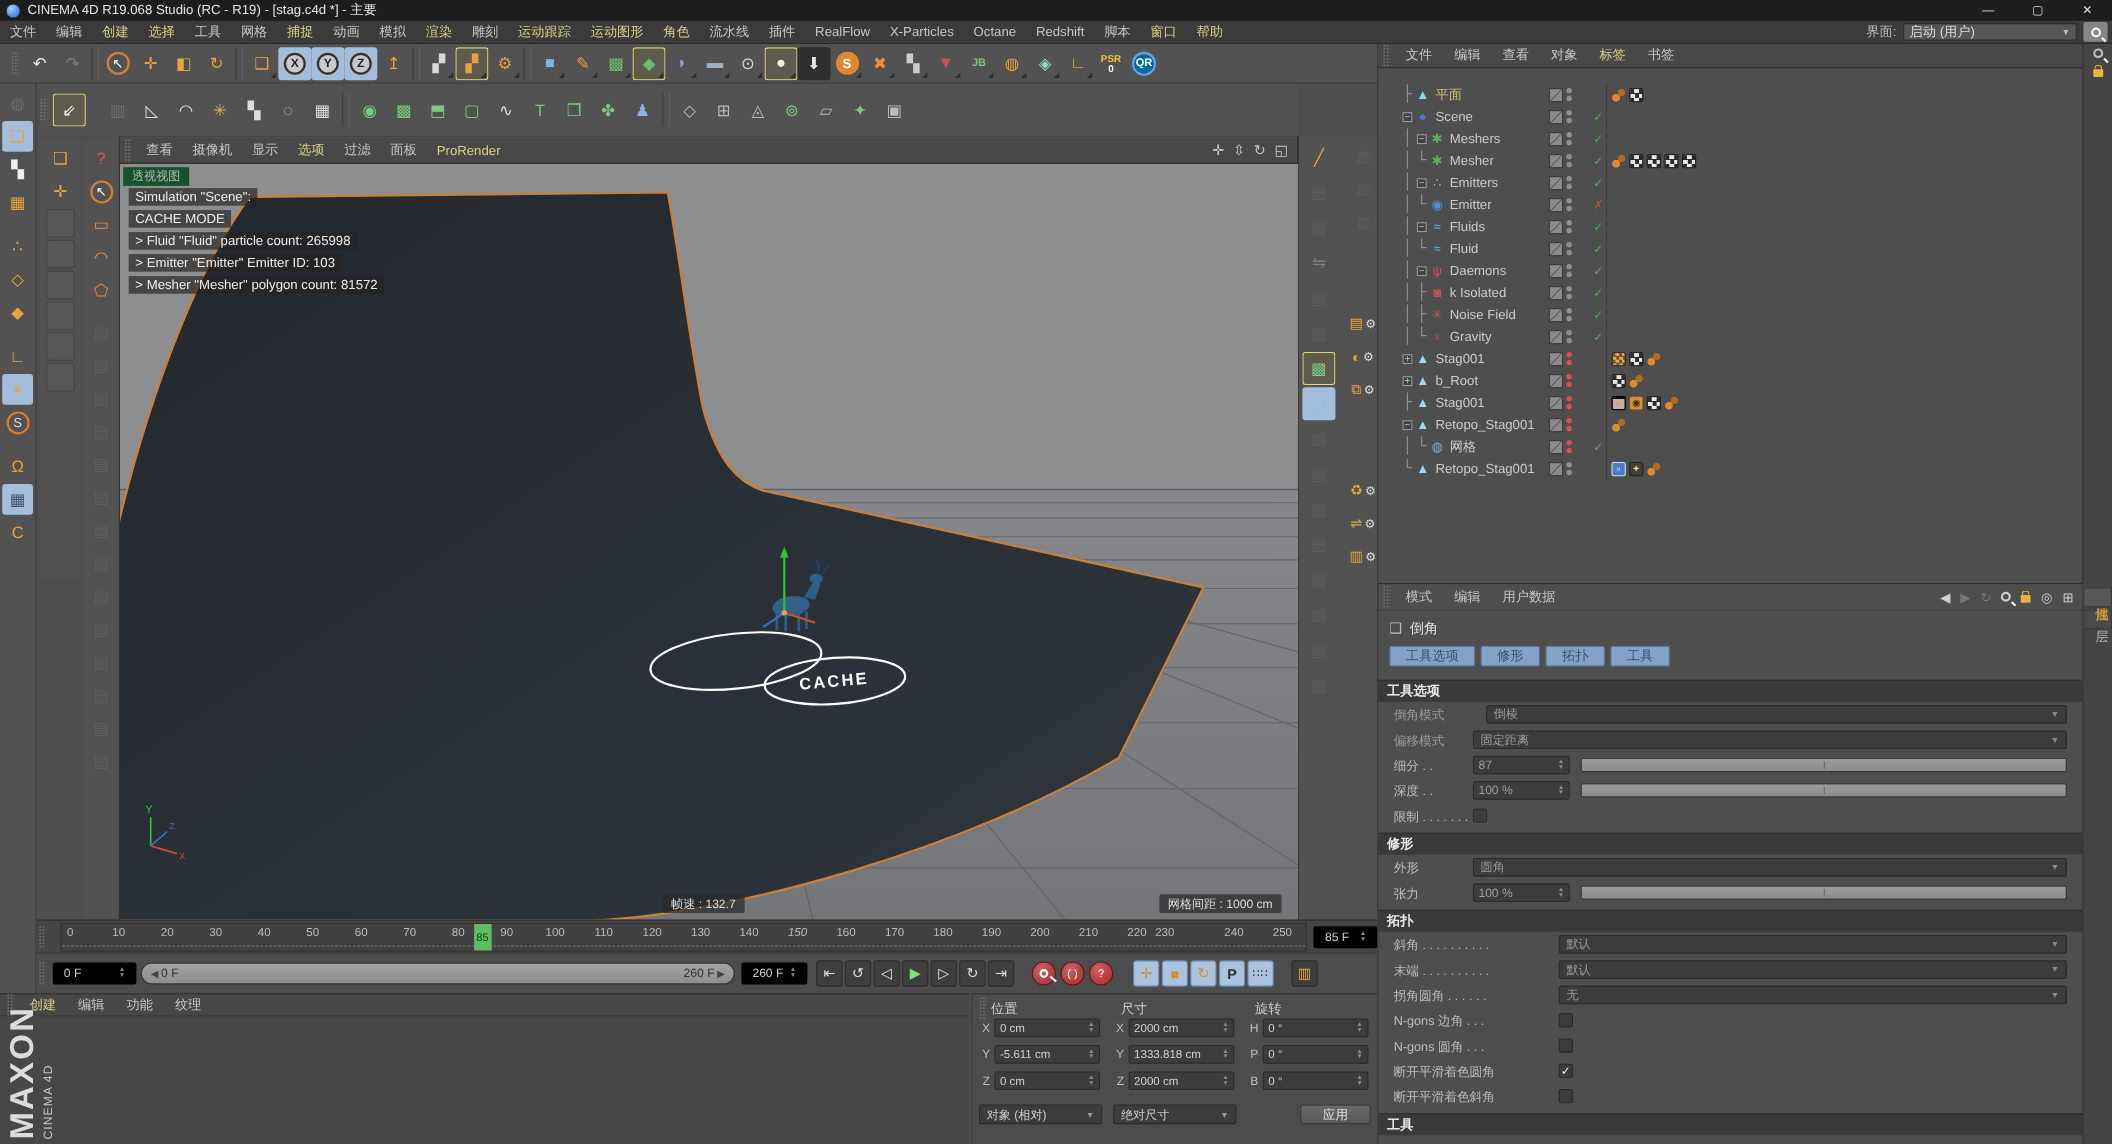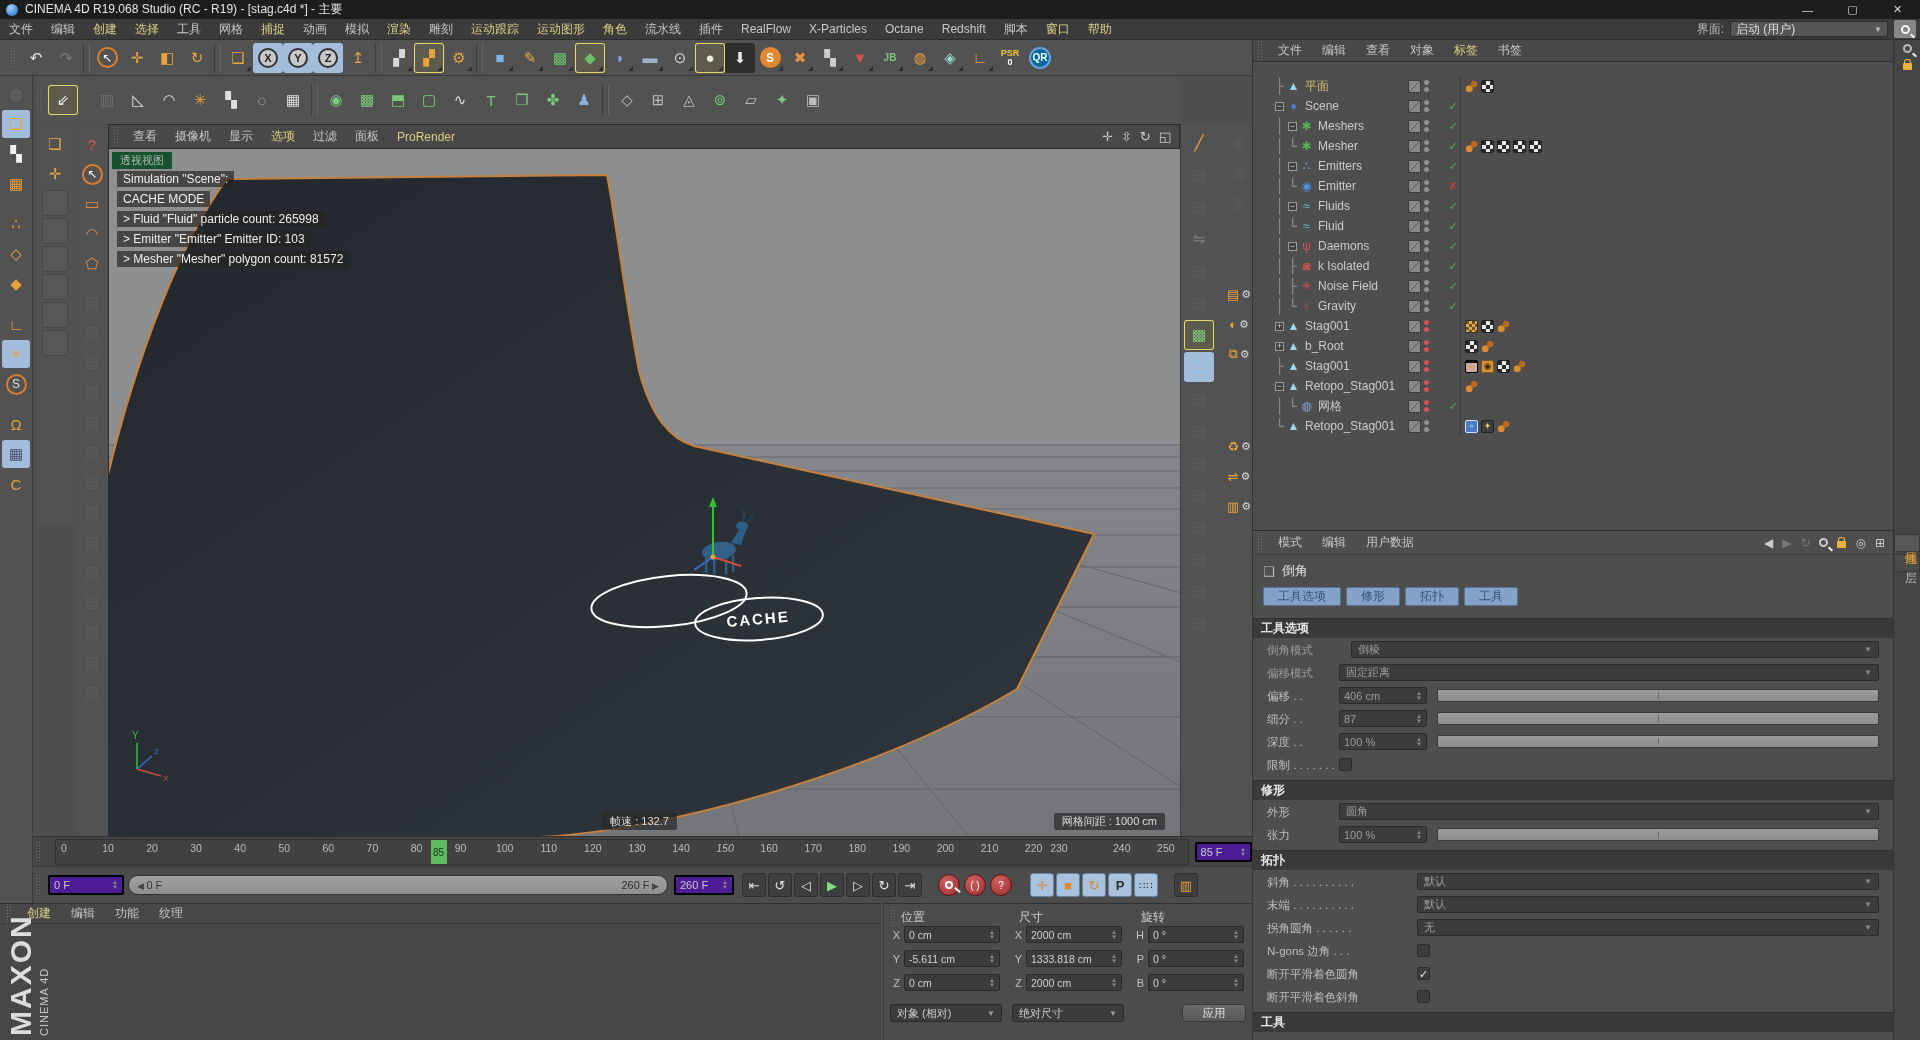--- a/index.html
+++ b/index.html
@@ -113,21 +113,21 @@
   .spinwell .ud{margin-left:auto;color:#8a8a8a;font-size:6px;line-height:5px;text-align:center}
   .track{position:absolute;top:3px;left:170px;right:4px;height:13px;background:linear-gradient(#9a9c9e,#8a8c8e);border:1px solid #3a3a3a;border-radius:2px}
   .track::after{content:"";position:absolute;left:50%;top:2px;bottom:2px;width:1px;background:#6a6a6a}
   .cbox{position:absolute;top:3px;width:13px;height:13px;background:#3c3c3c;border:1px solid #2b2b2b;border-radius:2px;color:#e8e8e8;font-size:11px;line-height:12px;text-align:center}
   
   #timeline{position:absolute;left:33px;top:836px;width:1219px;height:30px;background:#454545;border-top:1px solid #303030;display:flex;align-items:center}
   #ruler{position:relative;margin-left:9px;width:1148px;height:26px;background:#414141;border:1px solid #333;overflow:hidden}
   #ruler .tick{position:absolute;top:2px;transform:translateX(-50%);color:#bcbcbc;font-size:10.5px}
   #ruler .dotline{position:absolute;left:0;right:0;bottom:3px;height:2px;background-image:radial-gradient(#9a9a9a .8px,transparent 1px);background-size:4px 2px}
   #playhead{position:absolute;top:0;width:16px;height:26px;background:#5fbd60;color:#15321a;font-size:10px;display:flex;align-items:center;justify-content:center}
-  .framebox{margin-left:6px;width:58px;height:20px;background:#4c1d95;border:2px solid #000000;border-radius:2px;display:flex;align-items:center;padding:0 4px;color:#c9c9c9;font-size:11px}
+  .framebox{margin-left:6px;width:58px;height:20px;background:#000000;border:6px solid #000000;border-radius:2px;display:flex;align-items:center;padding:0 4px;color:#c9c9c9;font-size:11px}
   .framebox .ud{margin-left:auto;color:#8a8a8a;font-size:6px;line-height:5px}
   
   #transport{position:absolute;left:33px;top:866px;width:1219px;height:37px;background:#4c4c4c;border-top:1px solid #3a3a3a;display:flex;align-items:center}
   #rangeslider{position:relative;margin-left:4px;width:540px;height:20px;background:linear-gradient(#a2a2a2,#8e8e8e);border:1px solid #333;border-radius:10px;display:flex;align-items:center;justify-content:space-between;padding:0 8px;color:#333;font-size:11px}
   #rangeslider .cap{font-size:9px;color:#444}
   .tbtn{width:24px;height:24px;background:#3e3e3e;border:1px solid #2d2d2d;border-radius:3px;display:flex;align-items:center;justify-content:center;color:#e0e0e0;font-size:13px;margin-right:2px}
   .tbtn.play{color:#7ce07c}
   .rec{width:22px;height:22px;border-radius:50%;background:radial-gradient(circle at 35% 30%,#d06060,#9c2e2e);border:1px solid #5e1515;display:flex;align-items:center;justify-content:center;color:#fff;font-size:10px;margin-right:4px}
   .keyg{position:relative;width:8px;height:8px;border:2px solid #fff;border-radius:50%}
   .keyg::after{content:"";position:absolute;left:7px;top:6px;width:7px;height:2px;background:#fff;transform:rotate(40deg)}
@@ -912,28 +912,20 @@
           </span>
         </div>
         <div class="amrow">
           <span class="lbl dim">偏移模式</span>
           <span class="ddwell" style="left: 72px;">
             <span>固定距离</span>
             <span class="arr">▼</span>
           </span>
         </div>
         <div class="amrow">
-          <span class="lbl">偏移 . .</span>
-          <span class="spinwell" style="left: 72px;">
-            <span>406 cm</span>
-            <span class="ud">▲<br>▼</span>
-          </span>
-          <span class="track"></span>
-        </div>
-        <div class="amrow">
           <span class="lbl">细分 . .</span>
           <span class="spinwell" style="left: 72px;">
             <span>87</span>
             <span class="ud">▲<br>▼</span>
           </span>
           <span class="track"></span>
         </div>
         <div class="amrow">
           <span class="lbl">深度 . .</span>
           <span class="spinwell" style="left: 72px;">
@@ -979,20 +971,24 @@
         </div>
         <div class="amrow">
           <span class="lbl">拐角圆角 . . . . . .</span>
           <span class="ddwell" style="left: 150px;">
             <span>无</span>
             <span class="arr">▼</span>
           </span>
         </div>
         <div class="amrow">
           <span class="lbl">N-gons 边角 . . .</span>
+          <span class="cbox" style="left: 150px;"></span>
+        </div>
+        <div class="amrow">
+          <span class="lbl">N-gons 圆角 . . .</span>
           <span class="cbox" style="left: 150px;"></span>
         </div>
         <div class="amrow">
           <span class="lbl">断开平滑着色圆角</span>
           <span class="cbox" style="left: 150px;">✓</span>
         </div>
         <div class="amrow">
           <span class="lbl">断开平滑着色斜角</span>
           <span class="cbox" style="left: 150px;"></span>
         </div>

